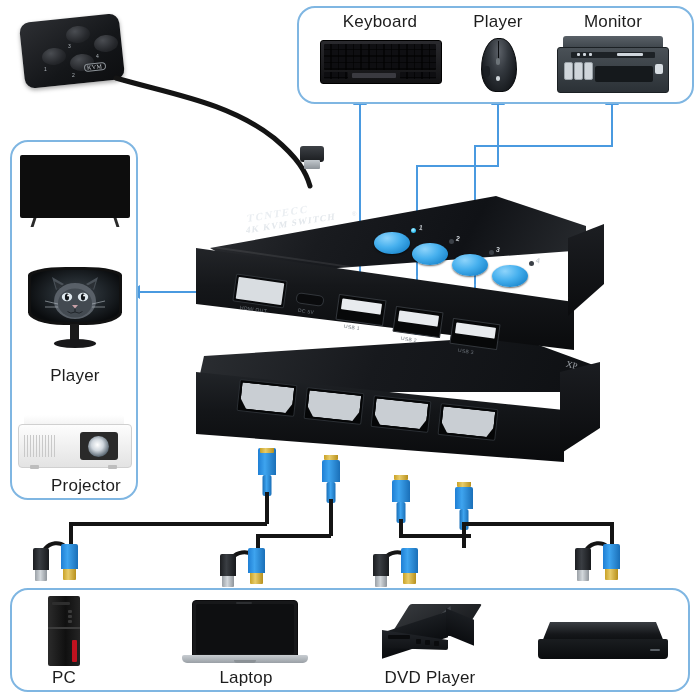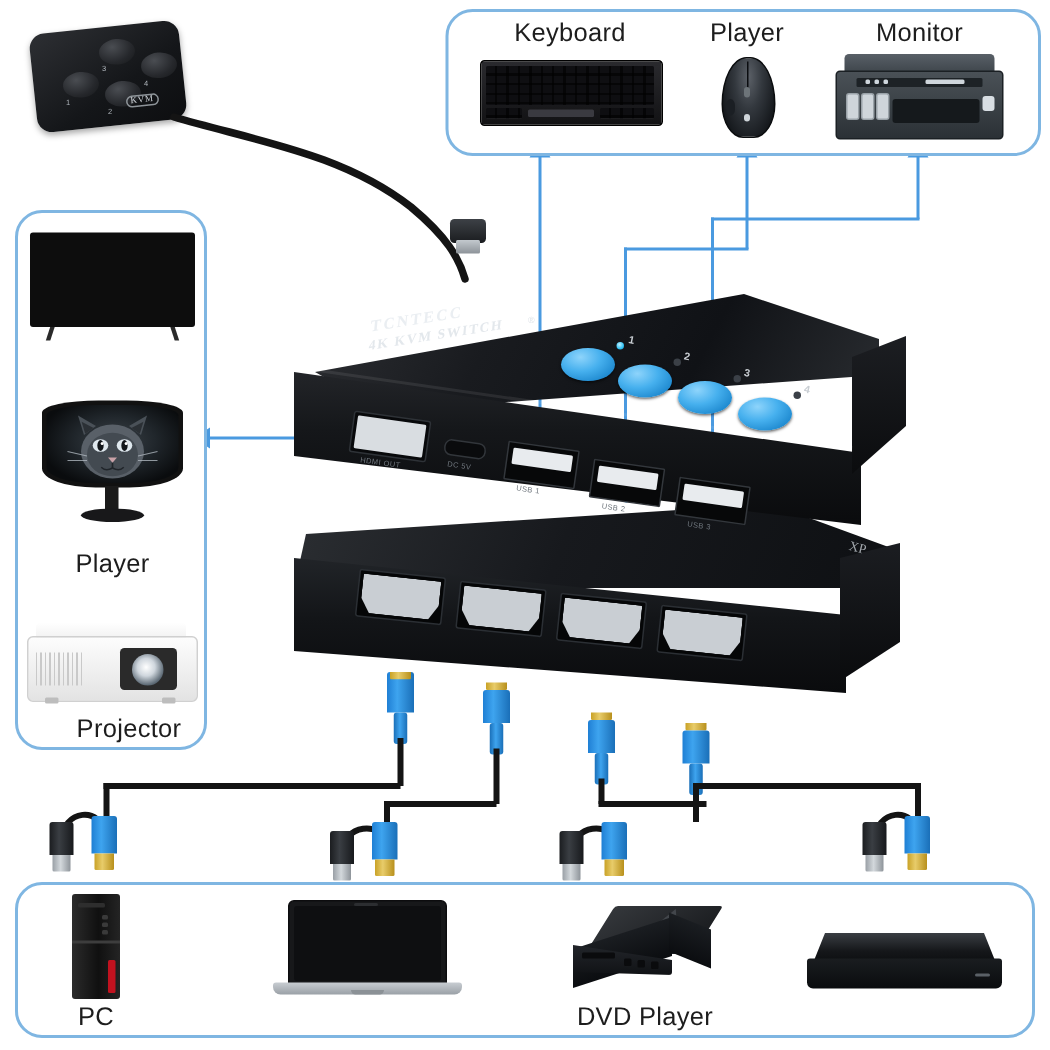--- a/index.html
+++ b/index.html
@@ -492,20 +492,21 @@
   <div class="dev-label" style="left:22px;top:668px;width:84px;">PC</div>
 
   <div class="abs" style="left:182px;top:600px;width:126px;height:66px;">
     <div class="lap-screen" style="left:10px;top:0;width:104px;height:56px;">
       <div class="lap-screen-in"></div>
     </div>
     <div class="lap-cam" style="left:54px;top:2px;"></div>
     <div class="lap-base" style="left:0;top:55px;width:126px;height:8px;"></div>
     <div class="lap-notch" style="left:52px;top:60px;width:22px;height:3px;"></div>
   </div>
+  <div class="dev-label" style="left:196px;top:668px;width:100px;">Laptop</div>
 
   <div class="abs" style="left:374px;top:602px;width:110px;height:62px;">
     <div class="dvd-top" style="left:26px;top:2px;width:72px;height:32px;"></div>
     <div class="dvd-tri" style="left:52px;top:4px;"></div>
     <div class="dvd-side" style="left:8px;top:20px;width:66px;height:26px;"></div>
     <div class="dvd-front" style="left:8px;top:28px;width:66px;height:20px;
                  clip-path:polygon(0 0,100% 10px,100% 100%,0 90%);"></div>
     <div class="dvd-slot" style="left:14px;top:33px;width:22px;height:4px;"></div>
     <div class="dvd-slot" style="left:42px;top:37px;width:5px;height:5px;"></div>
     <div class="dvd-slot" style="left:51px;top:38px;width:5px;height:5px;"></div>

